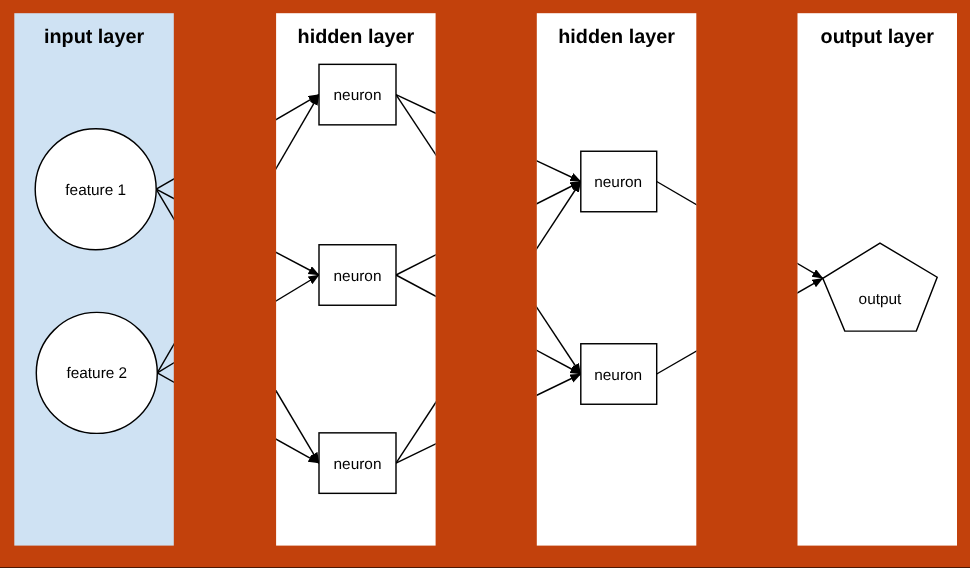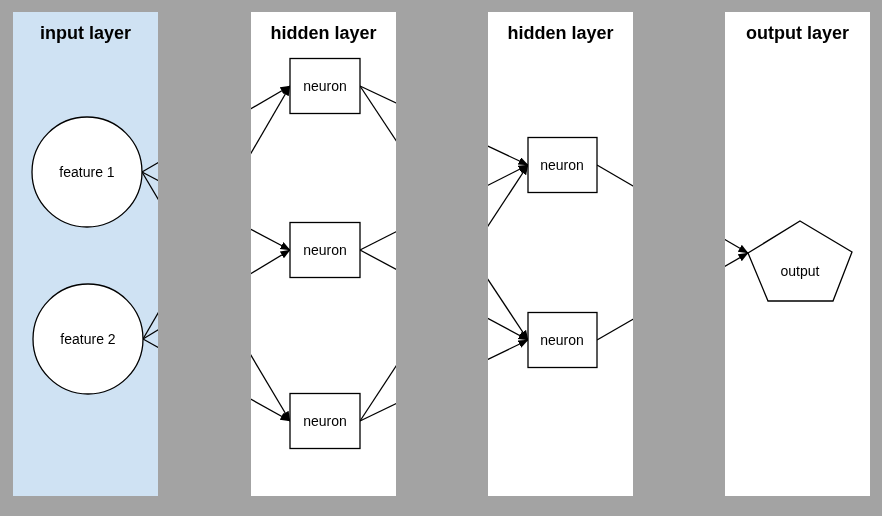--- a/index.html
+++ b/index.html
@@ -8,21 +8,21 @@
     background: #000000;
     width: 882px;
     height: 516px;
     overflow: hidden;
     font-family: "Liberation Sans", sans-serif;
   }
   .canvas {
     position: relative;
     width: 882px;
     height: 516px;
-    background: #a3a3a3;
+    background: #c2410c;
   }
   svg { display: block; }
   .layer-title {
     font-family: "Liberation Sans", sans-serif;
     font-size: 18px;
     font-weight: bold;
     fill: #000000;
     text-anchor: middle;
   }
   .node-label {

